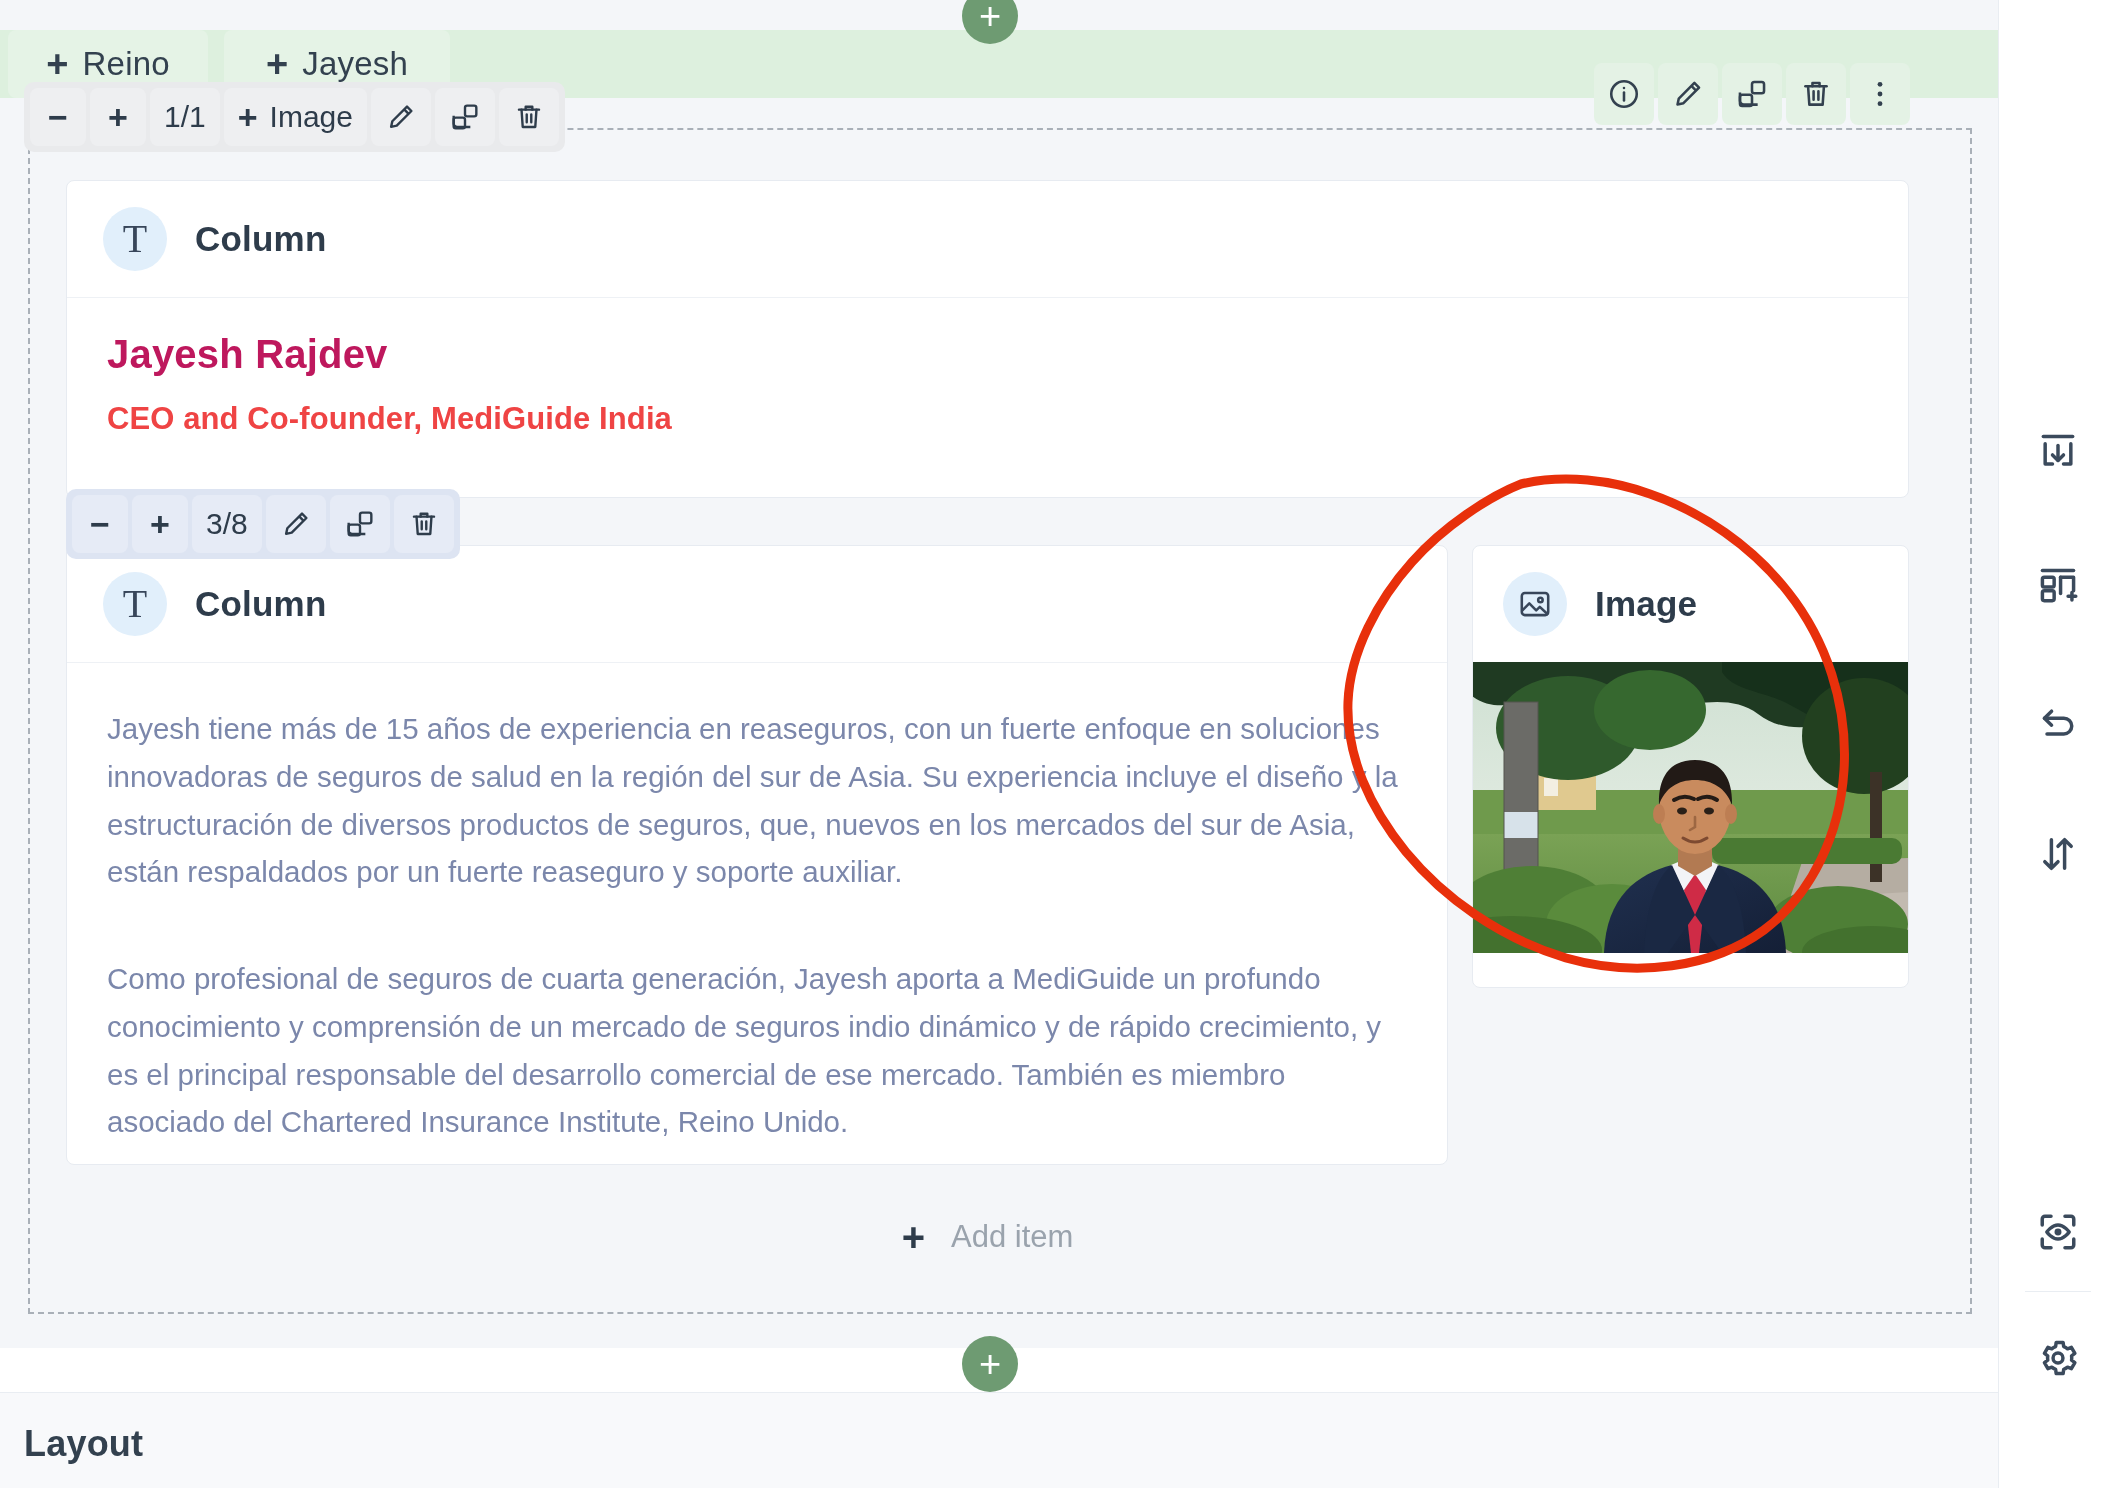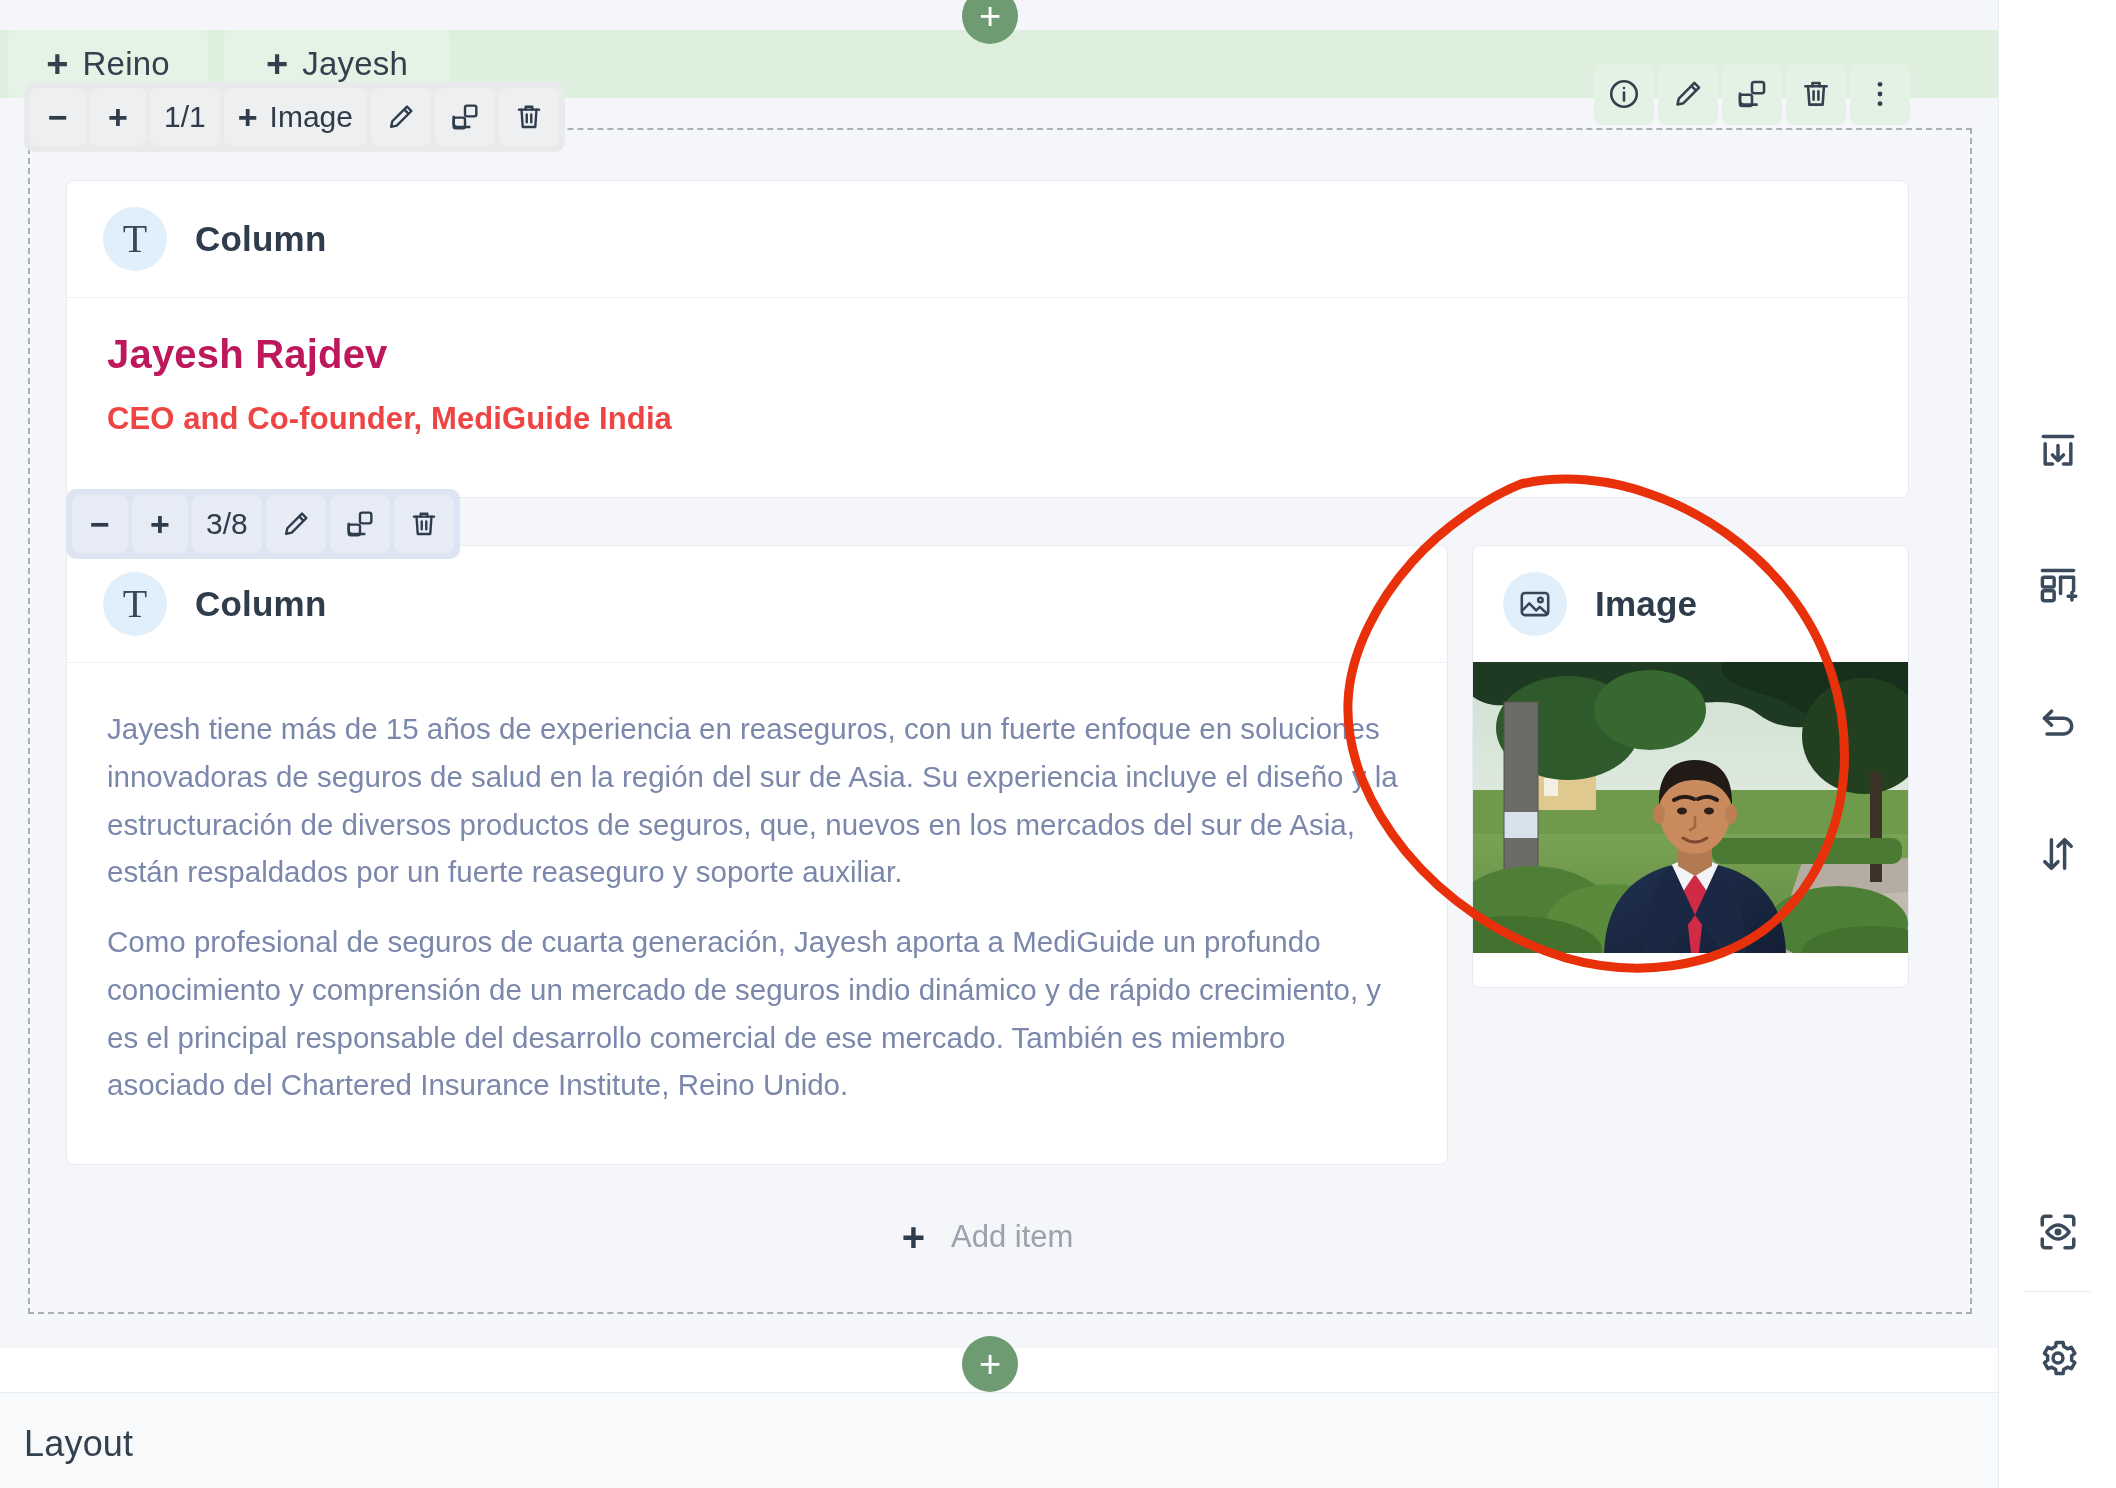--- a/index.html
+++ b/index.html
@@ -100,21 +100,21 @@
   #card-name .body { padding: 34px 40px 0 40px; }
   .person-name { font-size: 40px; font-weight: 700; color: #be185d; letter-spacing: .2px; }
   .person-role { font-size: 31px; font-weight: 700; color: #ef4444; margin-top: 24px; letter-spacing: .1px; }
 
   
   #card-text { left: 66px; top: 545px; width: 1382px; height: 620px; }
   #card-text .para-wrap { padding: 42px 40px 0 40px; }
   .para {
     font-size: 29.5px; line-height: 1.62; color: #7b87ab; font-weight: 400;
   }
-  .para + .para { margin-top: 22px; }
+  .para + .para { margin-top: 59px; }
 
   
   #card-image { left: 1472px; top: 545px; width: 437px; height: 443px; }
   #card-image .card-head { padding: 26px 30px; border-bottom: none; align-items: center; }
   .photo {
     position: relative; width: 100%; height: 291px; overflow: hidden; background:#6d8f52;
   }
   .photo svg { position:absolute; inset:0; width:100%; height:100%; }
 
   
@@ -138,21 +138,21 @@
   .rail-sep { position:absolute; left: 26px; width: 66px; height: 1px; background:#e9edf2; }
   #rail-sep-1 { top: 1291px; }
 
   
   .bottom-panel {
     position: absolute; left: 0; top: 1392px; width: 1998px; height: 96px;
     background: #f8f9fb; border-top: 1px solid #e9edf2;
   }
   .bottom-title {
     position: absolute; left: 24px; top: 30px;
-    font-size: 36px; font-weight: 400; color: #33414f; letter-spacing: .2px;
+    font-size: 36px; font-weight: 700; color: #33414f; letter-spacing: .2px;
   }
 
   
   #annotation { position:absolute; left: 1340px; top: 470px; width: 540px; height: 510px; z-index: 60; pointer-events:none; }
 </style>
 </head>
 <body>
 
 <div id="root">
 

